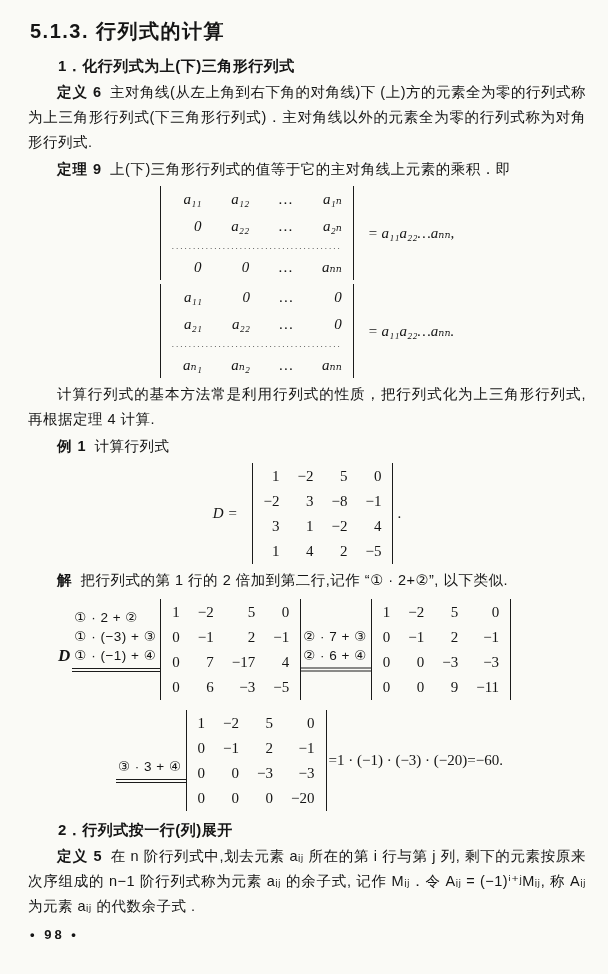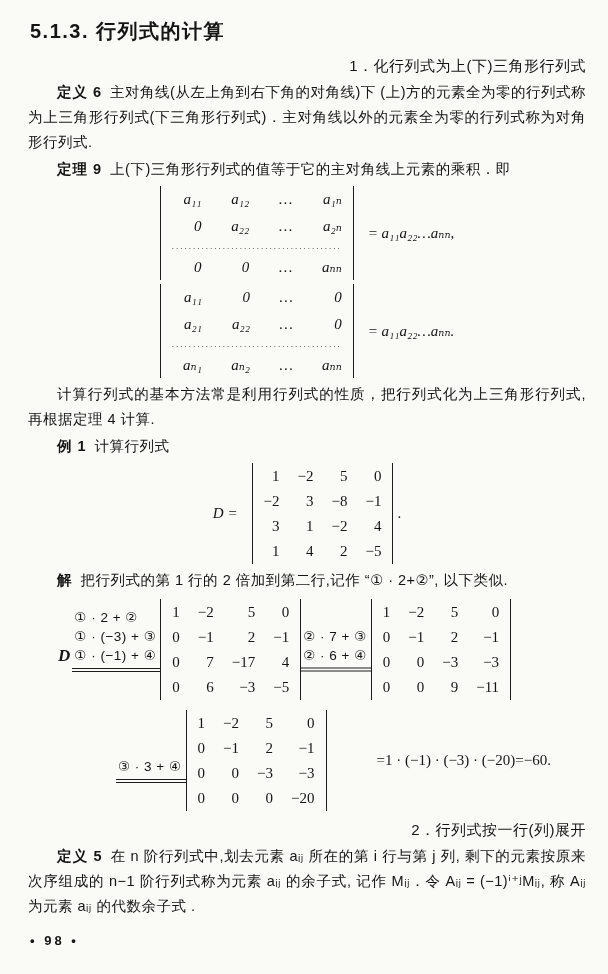--- a/index.html
+++ b/index.html
@@ -4,21 +4,21 @@
 <style>
   html,body { margin:0; padding:0; }
   body {
     width:608px; height:974px; overflow:hidden;
     background:#fafaf6; color:#151515;
     font-family:"Liberation Sans","DejaVu Sans",sans-serif;
   }
   .page { padding:10px 22px 0 28px; position:relative; height:964px; box-sizing:border-box; }
 
   .title { font-size:20px; font-weight:700; letter-spacing:1.5px; margin:8px 0 12px 2px; }
-  .h2 { font-size:15px; font-weight:400; margin:10px 0 4px 0; text-indent:2em; letter-spacing:0.5px;text-align:right; }
+  .h2 { font-size:15px; font-weight:700; margin:10px 0 4px 0; text-indent:2em; letter-spacing:0.5px; }
   p.body { font-size:14.5px; line-height:25px; margin:2px 0; text-align:justify; letter-spacing:0.5px; }
   p.indent { text-indent:2em; }
   b.lab { font-weight:700; margin-right:8px; letter-spacing:1px; }
 
   .math-row { display:flex; align-items:center; justify-content:center; gap:14px; margin:4px 0; }
   .det {
     display:grid; column-gap:18px; row-gap:7px; padding:3px 11px;
     border-left:1.8px solid #1b1b1b; border-right:1.8px solid #1b1b1b;
     justify-items:end; align-content:center;
     font-family:"Liberation Serif","DejaVu Serif",serif; font-size:15px;
@@ -39,23 +39,23 @@
     font-family:"Liberation Serif","DejaVu Serif",serif; font-style:italic; font-weight:700;
     font-size:17px; margin-right:2px; transform:translateY(6px);
   }
   .anno {
     display:flex; flex-direction:column; align-items:flex-start;
     border-bottom:4px double #1b1b1b; padding:0 4px 3px 2px;
     transform:translateY(calc(-50% + 22px));
     font-size:13.5px; letter-spacing:0.5px;
   }
   .anno-line { line-height:19px; white-space:nowrap;text-align:center; }
-  .result { font-family:"Liberation Serif","DejaVu Serif",serif; font-size:15px; margin-left:2px; white-space:nowrap;padding-left:48px; }
-
-  .pageno { position:absolute; left:30px; bottom:16px; font-size:13px; font-weight:700; letter-spacing:3px; }
+  .result { font-family:"Liberation Serif","DejaVu Serif",serif; font-size:15px; margin-left:2px; white-space:nowrap; }
+
+  .pageno { position:absolute; left:30px; bottom:22px; font-size:13px; font-weight:700; letter-spacing:3px; }
 </style>
 </head>
 <body>
 
 <div class="page">
 
   <div class="title">5.1.3. 行列式的计算</div>
 
   <div class="h2">1．化行列式为上(下)三角形行列式</div>
 

